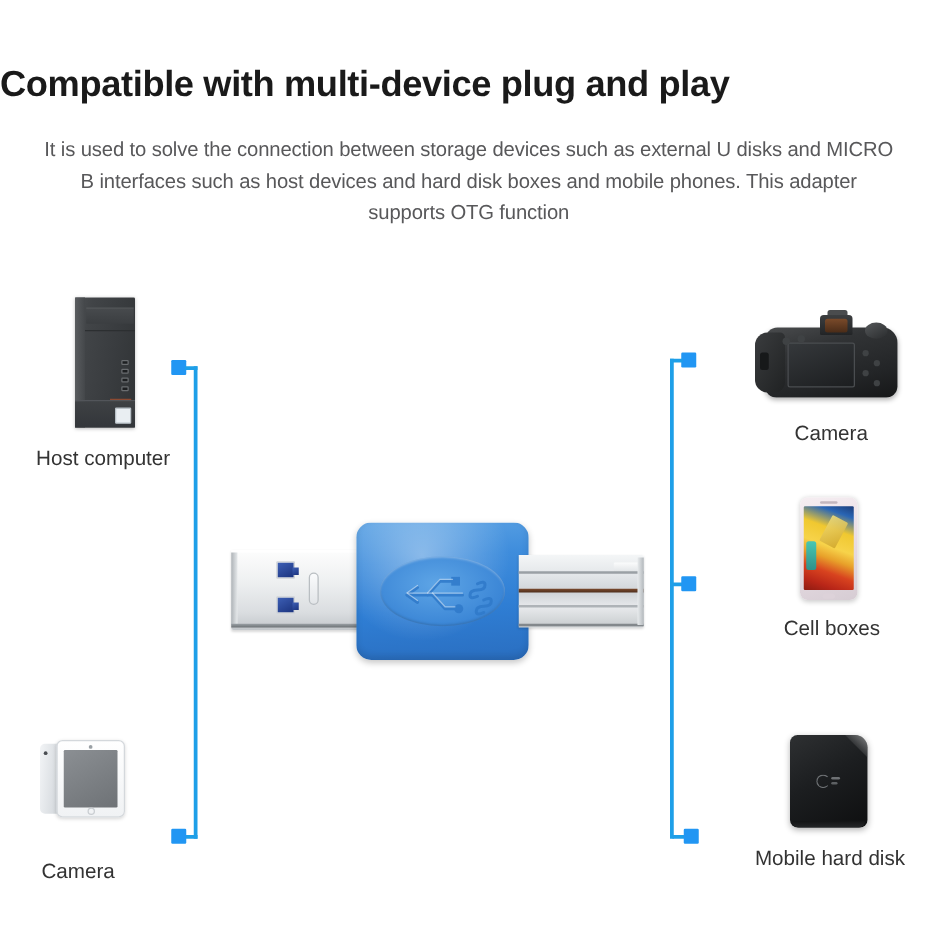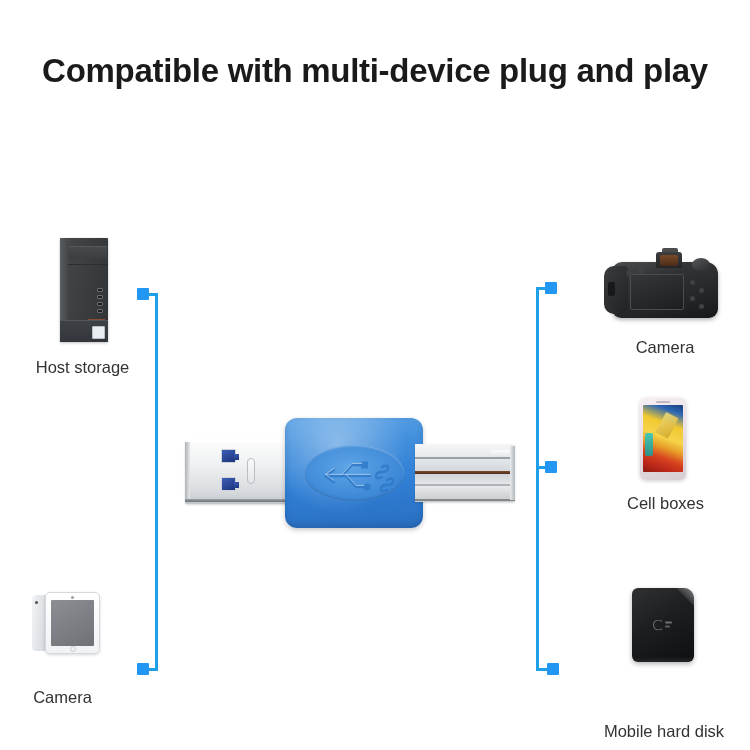--- a/index.html
+++ b/index.html
@@ -7,22 +7,22 @@
     width:750px;height:750px;
     background:#ffffff;
     font-family:"Liberation Sans","DejaVu Sans",sans-serif;
     overflow:hidden;position:relative;
   }
   .stage{position:absolute;inset:0;}
 
   
   .title{
     position:absolute;left:0;top:52px;width:750px;
-    text-align:center;
-    font-size:33px;font-weight:bold;color:#1a1a1a;
+    text-align:left;
+    font-size:29px;font-weight:bold;color:#1a1a1a;
     letter-spacing:-0.3px;
   }
   .subtitle{
     position:absolute;left:35px;top:108px;width:680px;
     text-align:center;
     font-size:16.2px;color:#58585a;line-height:25px;
     letter-spacing:-0.1px;
   }
 
   
@@ -247,20 +247,21 @@
     background:linear-gradient(180deg,#fbfcfc,#dfe2e5);border-radius:1px;}
   .usb-b .tipr{position:absolute;right:0;top:2px;width:5px;height:54px;
     background:linear-gradient(270deg,#b3b8bc,#e8ebed);}
 </style>
 </head>
 <body>
 
 <div class="stage">
 
   <div class="title">Compatible with multi-device plug and play</div>
+  <div class="subtitle">It is used to solve the connection between storage devices such as external U disks and MICRO B interfaces such as host devices and hard disk boxes and mobile phones. This adapter supports OTG function</div>
 
   <div>
 
     <div class="node" style="left:137px;top:288px;width:12px;height:12px;"></div>
     <div class="wire" style="left:148px;top:293px;width:10px;height:3px;"></div>
 
     <div class="wire" style="left:155px;top:293px;width:3px;height:378px;"></div>
 
     <div class="wire" style="left:148px;top:668px;width:10px;height:3px;"></div>
     <div class="node" style="left:137px;top:663px;width:12px;height:12px;"></div>
@@ -284,21 +285,21 @@
       <div class="ports">
         <div class="port"></div>
         <div class="port"></div>
         <div class="port"></div>
         <div class="port"></div>
       </div>
       <div class="accent"></div>
       <div class="lowerbay"></div>
       <div class="panel"></div>
     </div>
-    <div class="dev-label" style="left:0px;top:358px;width:165px;">Host storage</div>
+    <div class="dev-label" style="left:0px;top:358px;width:165px;">Host computer</div>
   </div>
 
   <div class="device">
     <div class="tablet">
       <div class="backplate">
         <div class="lens"></div>
       </div>
       <div class="frame">
         <div class="cam"></div>
         <div class="screen"></div>
@@ -343,21 +344,21 @@
   <div class="device">
     <div class="hdd">
       <div class="corner"></div>
       <div class="logo">
         <div class="wd"></div>
         <div class="bar"></div>
         <div class="bar2"></div>
       </div>
       <div class="base"></div>
     </div>
-    <div class="dev-label" style="left:578px;top:678px;width:172px;margin-top:44px;">Mobile hard disk</div>
+    <div class="dev-label" style="left:578px;top:678px;width:172px;">Mobile hard disk</div>
   </div>
 
   <div class="adapter">
 
     <div class="usb-a">
       <div class="edge-top"></div>
       <div class="tip"></div>
       <div class="contact c1"></div>
       <div class="contact c2"></div>
       <div class="slot"></div>

